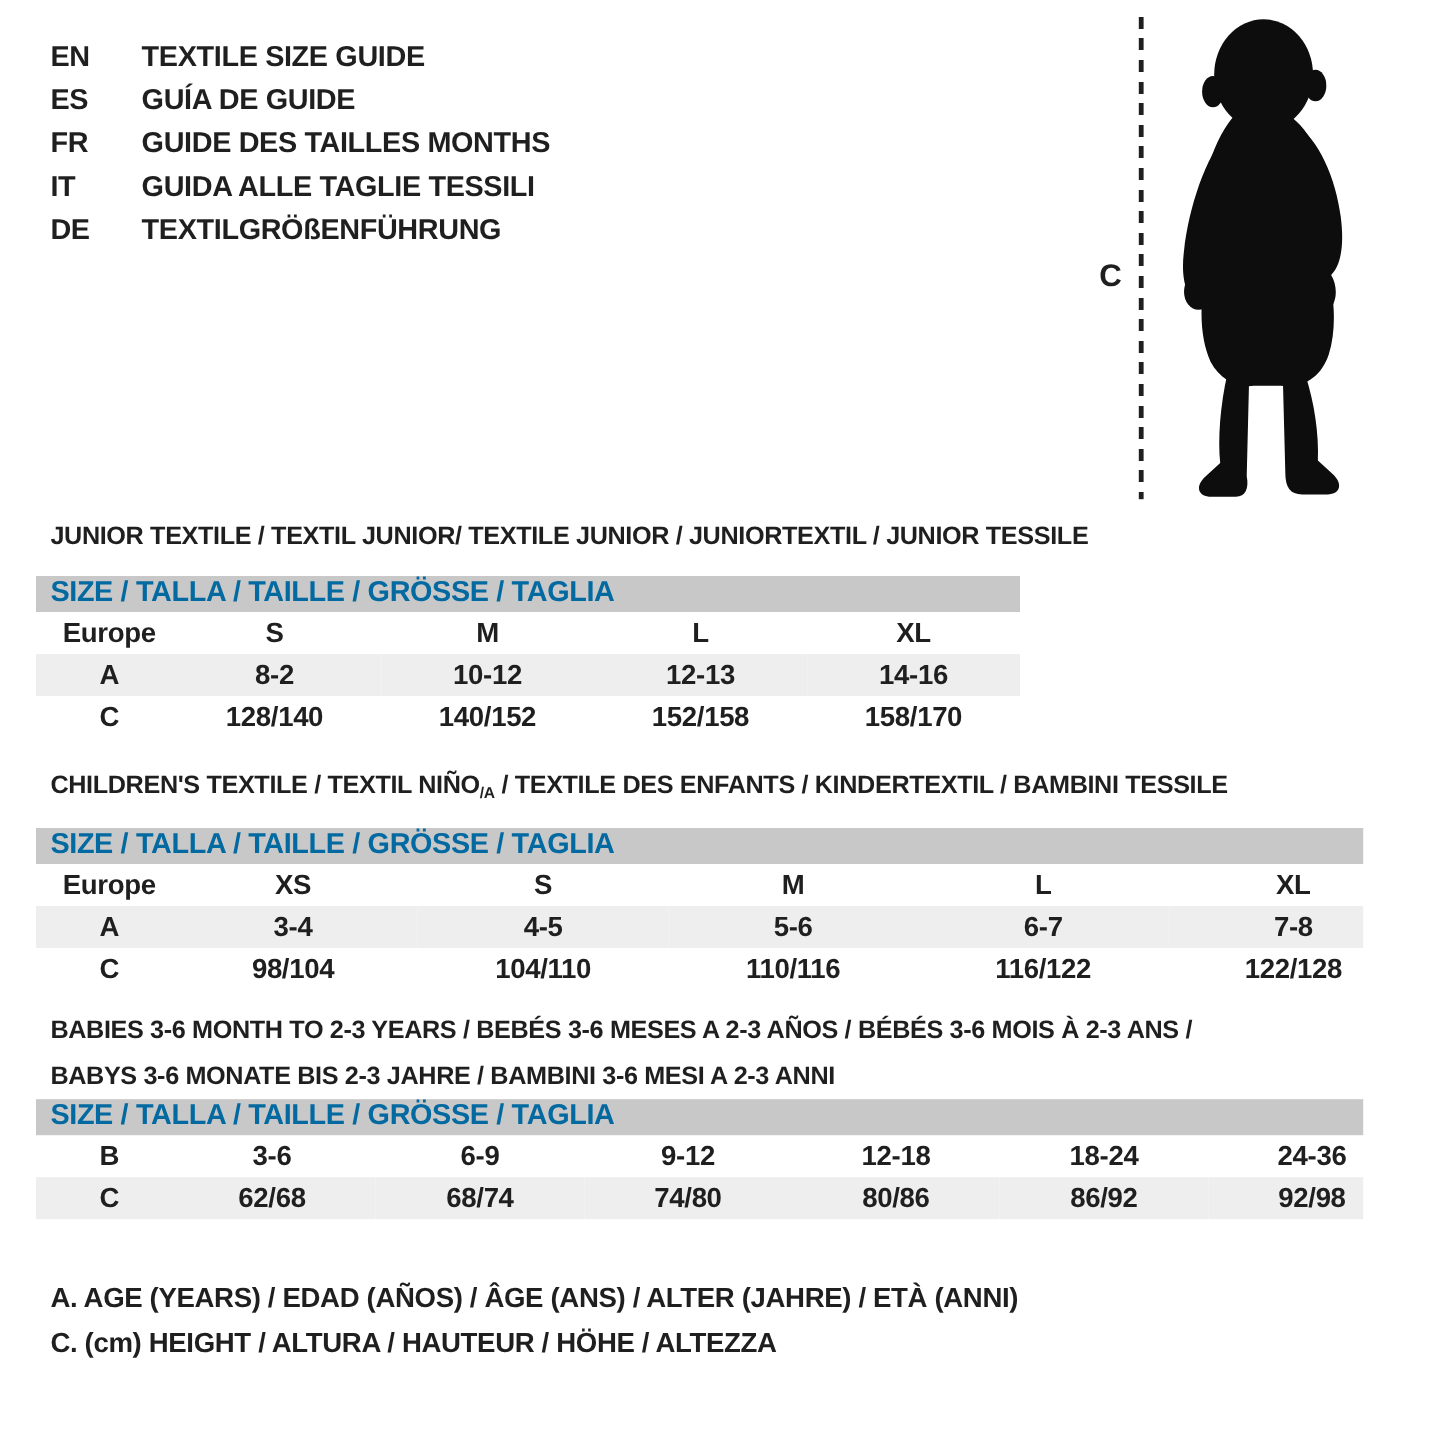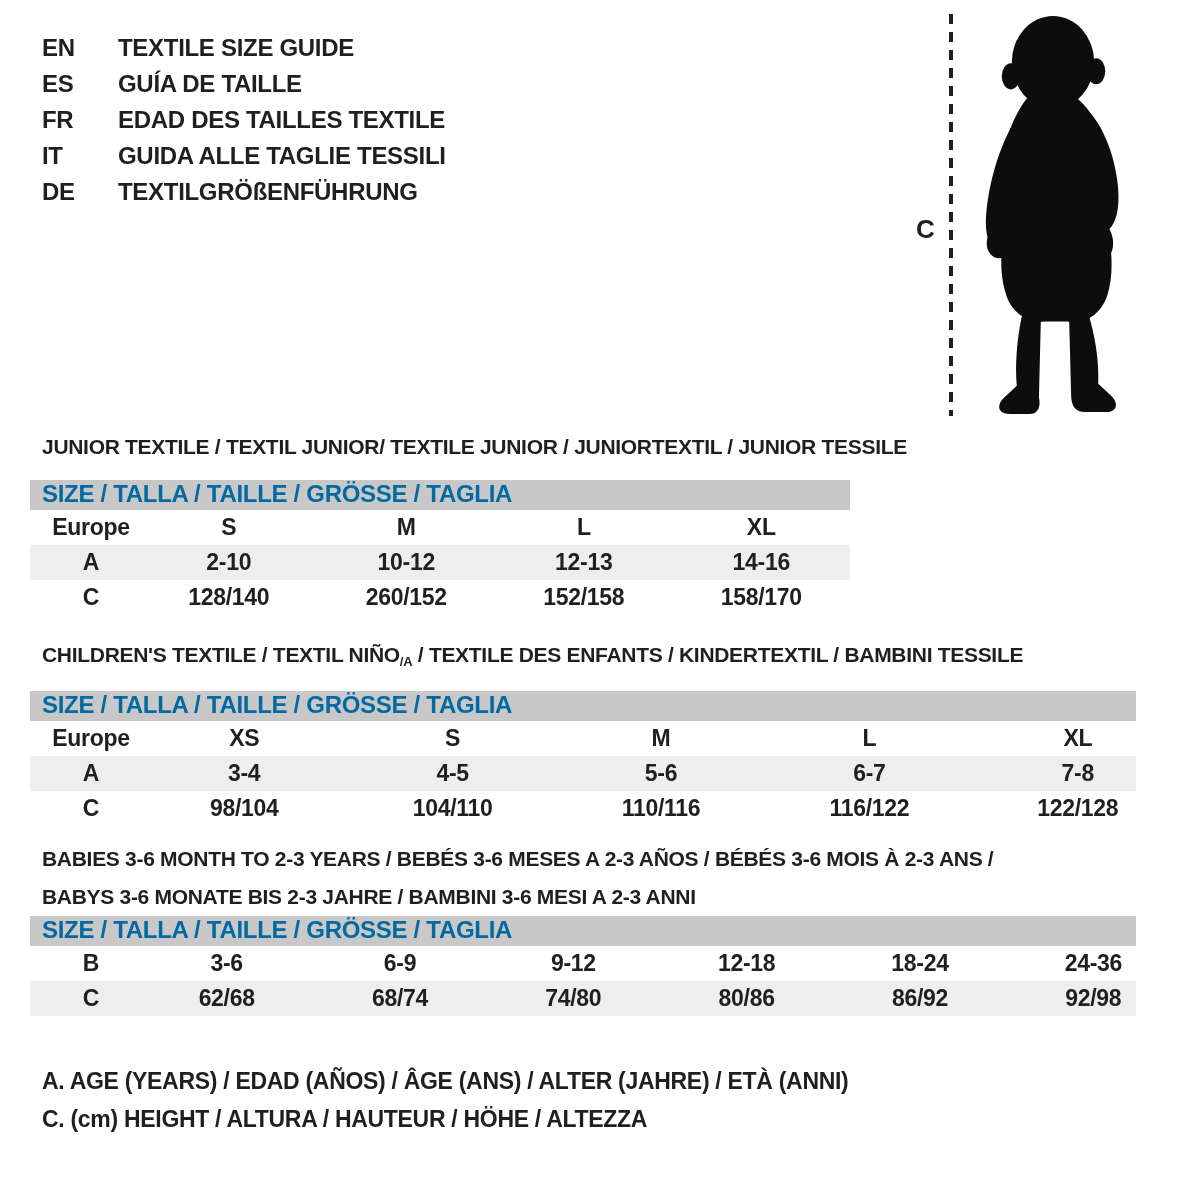--- a/index.html
+++ b/index.html
@@ -72,25 +72,25 @@
 
 <div class="page">
 
   <header class="lang-block">
     <div class="lang-row">
       <span class="lang-code">EN</span>
       <span class="lang-label">TEXTILE SIZE GUIDE</span>
     </div>
     <div class="lang-row">
       <span class="lang-code">ES</span>
-      <span class="lang-label">GUÍA DE TAILLE</span>
+      <span class="lang-label">GUÍA DE GUIDE</span>
     </div>
     <div class="lang-row">
       <span class="lang-code">FR</span>
-      <span class="lang-label">EDAD DES TAILLES TEXTILE</span>
+      <span class="lang-label">GUIDE DES TAILLES MONTHS</span>
     </div>
     <div class="lang-row">
       <span class="lang-code">IT</span>
       <span class="lang-label">GUIDA ALLE TAGLIE TESSILI</span>
     </div>
     <div class="lang-row">
       <span class="lang-code">DE</span>
       <span class="lang-label">TEXTILGRÖßENFÜHRUNG</span>
     </div>
   </header>
@@ -128,29 +128,29 @@
       <tbody>
         <tr>
           <th class="row-label">Europe</th>
           <td>S</td>
           <td>M</td>
           <td>L</td>
           <td>XL</td>
         </tr>
         <tr class="alt">
           <th class="row-label">A</th>
-          <td>2-10</td>
+          <td>8-2</td>
           <td>10-12</td>
           <td>12-13</td>
           <td>14-16</td>
         </tr>
         <tr>
           <th class="row-label">C</th>
           <td>128/140</td>
-          <td>260/152</td>
+          <td>140/152</td>
           <td>152/158</td>
           <td>158/170</td>
         </tr>
       </tbody>
     </table>
   </section>
 
   <section class="section sec-children">
     <h2 class="section-title"><span>CHILDREN'S TEXTILE / TEXTIL NIÑO</span><span class="subscript">/A</span><span> / TEXTILE DES ENFANTS / KINDERTEXTIL / BAMBINI TESSILE</span></h2>
     <table class="size-table">

